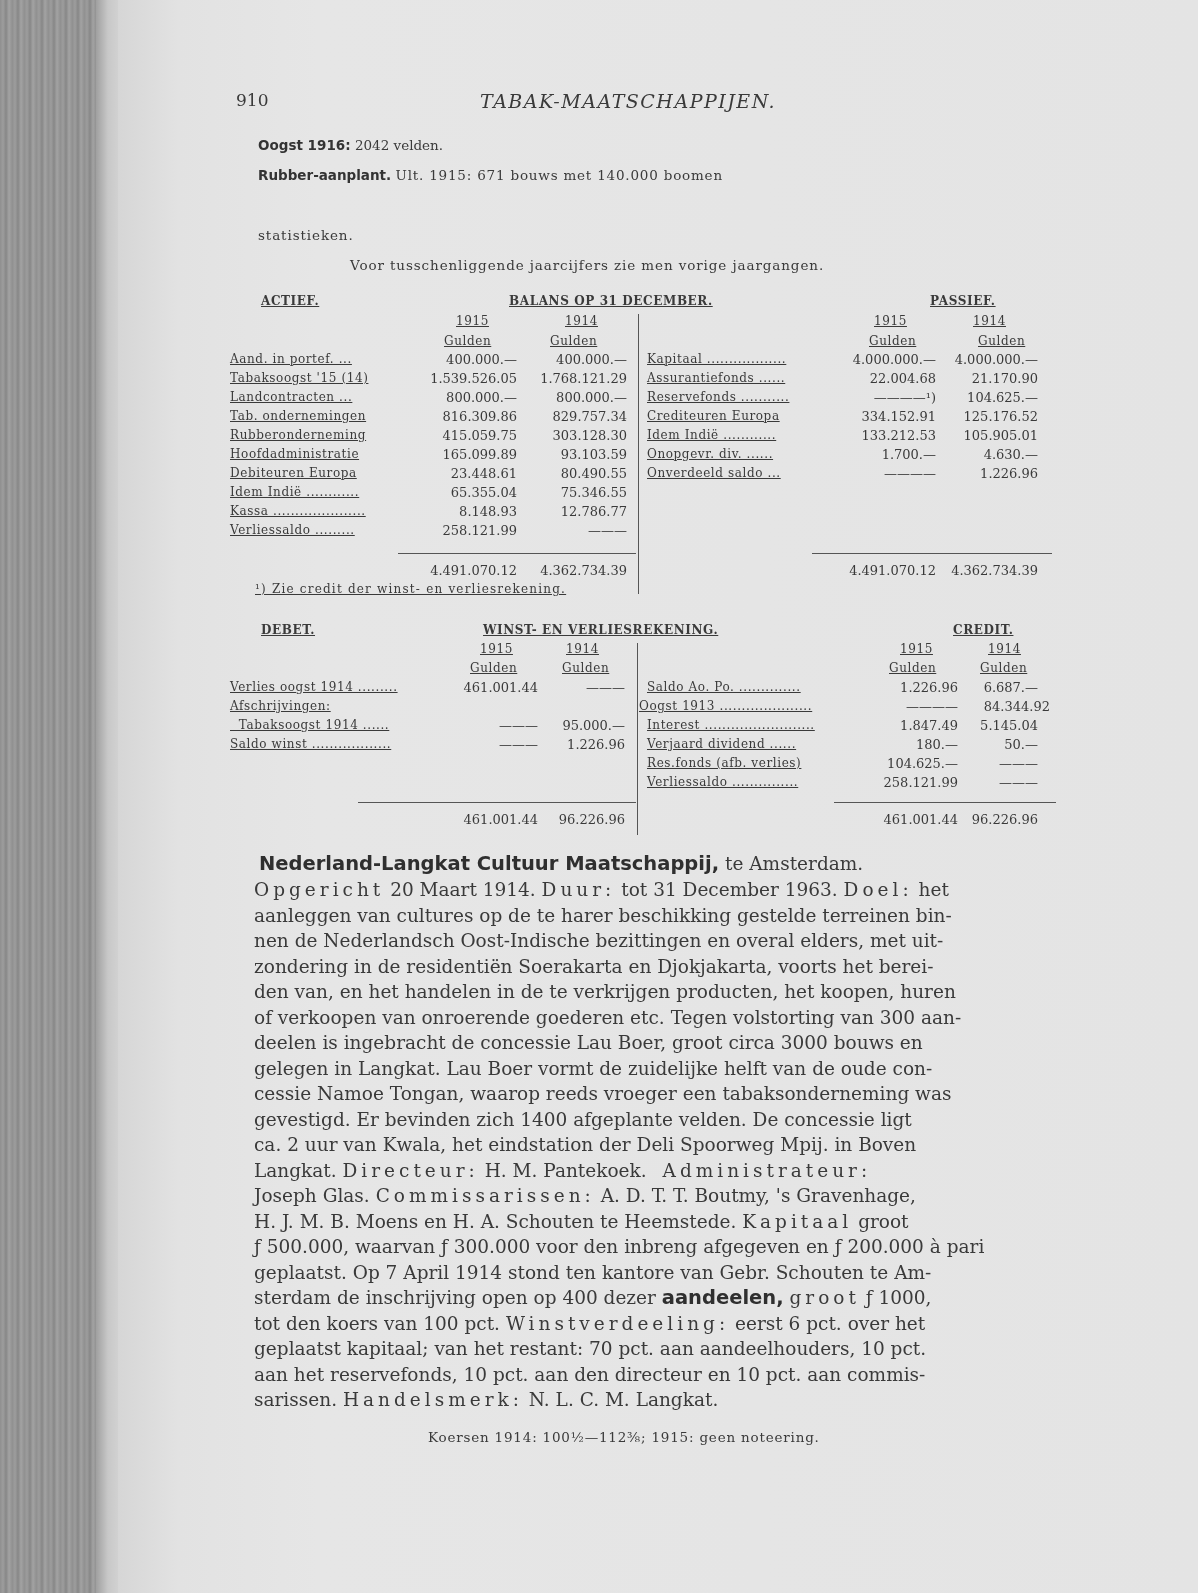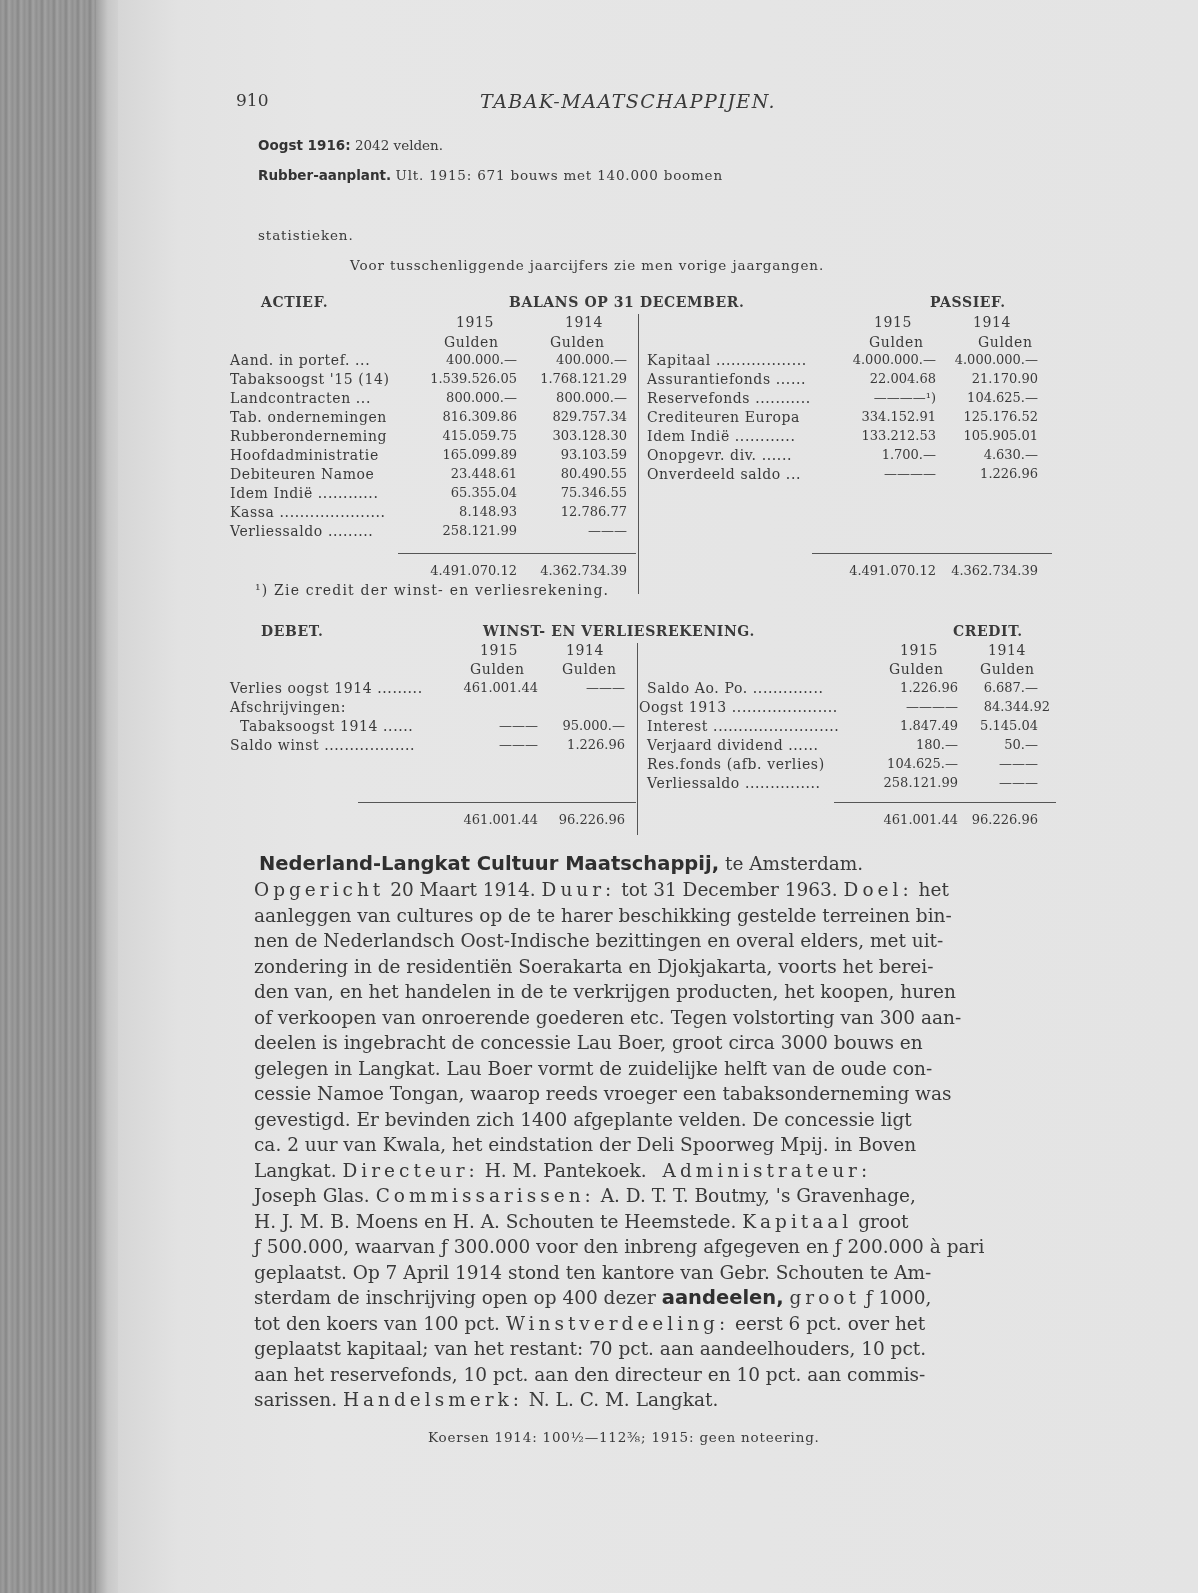--- a/index.html
+++ b/index.html
@@ -17,21 +17,21 @@
     position: absolute; left: 96px; top: 0; width: 30px; height: 1593px;
     background: linear-gradient(90deg, #a0a0a0, #c8c8c8 40%, #d8d8d8);
   }
   .page {
     position: absolute; left: 118px; top: 0; width: 1080px; height: 1593px;
     background: linear-gradient(90deg, #d6d6d6 0px, #e2e2e2 60px, #e6e6e6 200px, #e4e4e4 100%);
   }
   .abs { position: absolute; white-space: nowrap; }
   .sans-bold { font-family: "DejaVu Sans", "Liberation Sans", sans-serif; font-weight: bold; color: #333; }
   .small { font-size: 13.5px; }
-  .tbl { font-size: 14px; letter-spacing: 0.6px; }
+  .tbl { font-size: 12px; letter-spacing: 0.6px; text-decoration: underline; }
   .num { text-align: right; position: absolute; white-space: nowrap; font-size: 13px; }
   .rule { position: absolute; height: 1px; background: #555; }
   .vrule { position: absolute; width: 1px; background: #555; }
   .body-text { font-size: 18.5px; line-height: 25.5px; }
   .spaced { letter-spacing: 4px; }
   .heading-big { font-family: "DejaVu Sans", "Liberation Sans", sans-serif; font-weight: bold; font-size: 19.5px; color: #2f2f2f; }
 </style>
 </head>
 <body>
 
@@ -96,21 +96,21 @@
         <div class="abs tbl" style="left:112px; top:428px;">Rubberonderneming</div>
         <div class="num" style="right:681px; top:428px;">415.059.75</div>
         <div class="num" style="right:571px; top:428px;margin-left:12px;">303.128.30</div>
       </div>
       <div>
         <div class="abs tbl" style="left:112px; top:447px;">Hoofdadministratie</div>
         <div class="num" style="right:681px; top:447px;">165.099.89</div>
         <div class="num" style="right:571px; top:447px;">93.103.59</div>
       </div>
       <div>
-        <div class="abs tbl" style="left:112px; top:466px;">Debiteuren Namoe</div>
+        <div class="abs tbl" style="left:112px; top:466px;">Debiteuren Europa</div>
         <div class="num" style="right:681px; top:466px;">23.448.61</div>
         <div class="num" style="right:571px; top:466px;">80.490.55</div>
       </div>
       <div>
         <div class="abs tbl" style="left:112px; top:485px;">Idem Indië ............</div>
         <div class="num" style="right:681px; top:485px;">65.355.04</div>
         <div class="num" style="right:571px; top:485px;">75.346.55</div>
       </div>
       <div>
         <div class="abs tbl" style="left:112px; top:504px;">Kassa .....................</div>

